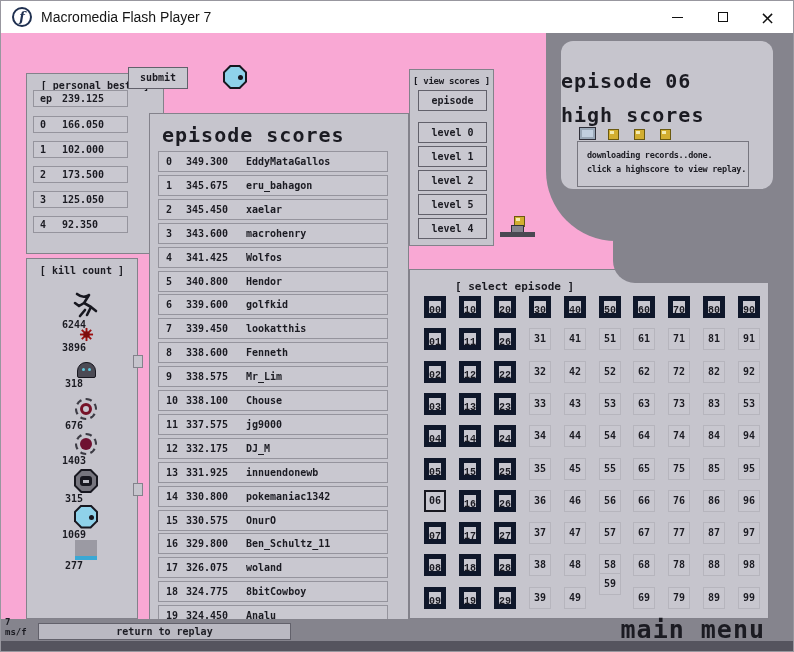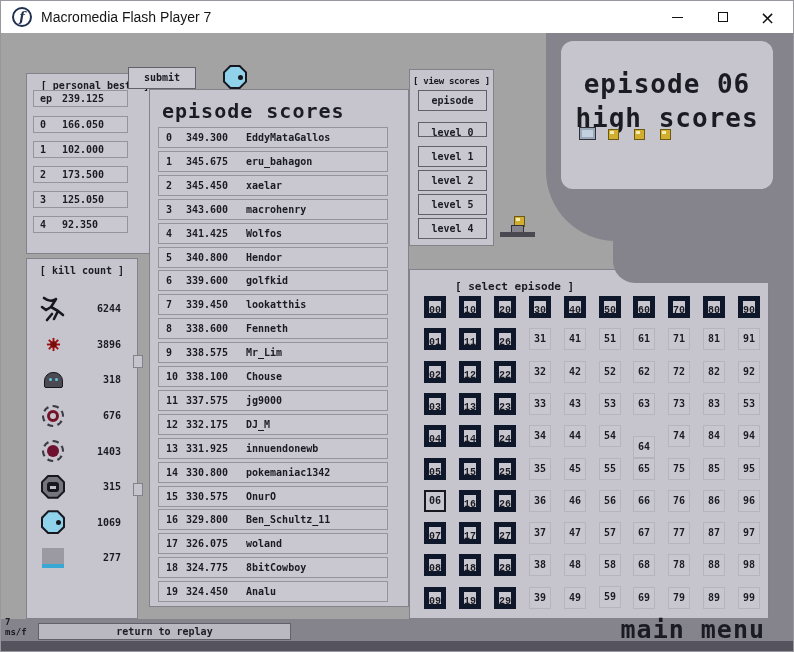--- a/index.html
+++ b/index.html
@@ -1,16 +1,16 @@
 <!DOCTYPE html>
 <html><head>
 <meta charset="utf-8">
 <style>
   html,body{margin:0;padding:0;background:#6a6a72;}
-  .window{position:relative;width:794px;height:652px;background:#a3a3a3;border:1px solid #98979f;
+  .window{position:relative;width:794px;height:652px;background:#f9a8d4;border:1px solid #98979f;
           box-sizing:border-box;overflow:hidden;
           font-family:"DejaVu Sans Mono",monospace;font-weight:bold;color:#1b1b22;}
   
   .titlebar{position:absolute;left:0;top:0;width:100%;height:32px;background:#ffffff;z-index:10;}
   .fl-icon{position:absolute;left:11px;top:6px;width:20px;height:20px;border:2px solid #1f3050;border-radius:50%;
            background:#fff;box-sizing:border-box;text-align:center;}
   .fl-icon::after{content:"f";font:italic bold 13px "DejaVu Serif",serif;color:#1f3050;line-height:15px;display:block;}
   .title-text{position:absolute;left:40px;top:8px;font:14px "Liberation Sans",sans-serif;color:#151515;font-weight:normal;}
   .winbtn{position:absolute;top:0;width:45px;height:32px;display:flex;align-items:center;justify-content:center;}
   .winbtn.min{left:654px}.winbtn.max{left:699px}.winbtn.close{left:744px}
@@ -30,42 +30,42 @@
   .panel{position:absolute;background:#c6c5cd;border:1px solid #83828b;box-sizing:border-box;z-index:2;}
   .ptitle{position:absolute;left:0;top:6px;width:100%;text-align:center;font-size:10px;letter-spacing:0;}
   .btn{position:absolute;background:#c9c8d0;border:1px solid #62616b;box-sizing:border-box;
        text-align:center;font-size:10px;color:#1b1b22;cursor:pointer;}
   
   .pb-row{position:absolute;left:6px;width:95px;height:17px;background:#c9c8d0;border:1px solid #95949d;box-sizing:border-box;font-size:10px;line-height:15px;}
   .pb-label{position:absolute;left:6px;}
   .pb-value{position:absolute;left:28px;}
   
   #kc-rows{position:absolute;left:0;top:32px;width:100%;}
-  .kc-row{height:35.6px;display:flex;align-items:center;}
+  .kc-row{height:35.6px;display:flex;align-items:center;flex-direction:column;}
   .kc-icon{width:36px;margin-left:8px;display:flex;justify-content:center;align-items:center;}
   .kc-value{flex:1;text-align:right;padding-right:16px;font-size:10px;}
   
   .es-title{position:absolute;left:12px;top:9px;font-size:20px;letter-spacing:1px;}
   .score-row{position:absolute;left:8px;width:230px;height:21px;background:#c9c8d0;border:1px solid #95949d;
              box-sizing:border-box;font-size:10px;line-height:19px;cursor:pointer;}
   .sr-rank{position:absolute;left:7px;}
   .sr-score{position:absolute;left:27px;}
   .sr-name{position:absolute;left:87px;}
   
   .vs-title{font-size:9px;letter-spacing:-0.3px;}
   
   .se-title{position:absolute;left:45px;top:10px;font-size:11px;}
   .cell{position:absolute;width:22px;height:22px;box-sizing:border-box;text-align:center;line-height:20px;
         font-size:10px;background:#c8c7cf;cursor:pointer;}
   .cell.u{border:5px solid #0f172a;font-family:Liberation Mono, monospace;}
   .cell.l{border:1px solid #b6b5bd;}
   .cell.s{border:2px solid #17171f;line-height:18px;}
   
   #hs-panel{border:none;border-radius:12px;z-index:2;}
-  .hs-line{position:absolute;width:100%;text-align:center;font-size:26px;letter-spacing:1px;}
+  .hs-line{position:absolute;width:100%;font-size:20px;letter-spacing:1px;}
   
   #msg-box{position:absolute;left:576px;top:140px;width:172px;height:46px;background:#c8c7cf;border:1px solid #77767f;
            box-sizing:border-box;z-index:6;}
   .msg-line{position:absolute;left:9px;font-size:8.5px;letter-spacing:-0.3px;white-space:nowrap;}
   
   #legend-panel{z-index:4;border-color:#6f6e77;}
   .chip{position:absolute;top:20px;height:15px;line-height:14px;text-align:center;font-size:9px;box-sizing:border-box;}
   .chip.unlocked{left:6px;width:48px;background:#c9c8d0;border:1px solid #3a3a42;}
   .chip.locked{left:60px;width:38px;background:#b5b4bd;}
   .chip.cheated{left:104px;width:48px;background:#dddce4;}
@@ -115,21 +115,21 @@
       </div>
   </div>
 
   <div class="dk" id="band"></div>
   <div class="dk" id="tr-block"></div>
   <div class="dk" id="legend-back"></div>
   <div class="dk" id="right-strip"></div>
   <div class="dk" id="bottom-bar"></div>
   <div id="bottom-strip" class="dk"></div>
 
-  <div class="btn" id="submit-btn" style="left:127px;top:66px;width:68px;height:22px;line-height:20px;z-index:3">submit</div>
+  <div class="btn" id="submit-btn" style="left:127px;top:66px;width:60px;height:22px;line-height:20px;z-index:3">submit</div>
   <div class="deco" id="toolbar-icon" style="left:222px;top:64px">
       <div class="oct oct-o">
         <div class="oct oct-i" style="background:#8fd2ea">
           <span class="dot" style="left:13px;top:8px"></span>
         </div>
       </div>
     </div>
 
   <div class="panel" id="pb-panel" style="left:25px;top:72px;width:138px;height:181px">
     <div class="ptitle">[ personal bests ]</div>
@@ -231,21 +231,21 @@
        <span class="kc-icon">
             <div class="fguard"></div>
           </span>
        <span class="kc-value">277</span>
         </div>
       </div>
   </div>
   <div class="notch" style="top:354px"></div>
   <div class="notch" style="top:482px"></div>
 
-  <div class="panel" id="es-panel" style="left:148px;top:88px;width:260px;height:518px">
+  <div class="panel" id="es-panel" style="left:148px;top:112px;width:260px;height:518px">
     <div class="es-title">episode scores</div>
     <div id="score-rows">
         <div class="score-row" style="top:37px">
        <span class="sr-rank">0</span>
        <span class="sr-score">349.300</span>
        <span class="sr-name">EddyMataGallos</span>
         </div>
         <div class="score-row" style="top:61px">
        <span class="sr-rank">1</span>
        <span class="sr-score">345.675</span>
@@ -341,21 +341,21 @@
        <span class="sr-score">324.450</span>
        <span class="sr-name">Analu</span>
         </div>
       </div>
   </div>
 
   <div class="panel" id="vs-panel" style="left:408px;top:68px;width:85px;height:177px">
     <div class="ptitle vs-title">[ view scores ]</div>
     <div class="btn" style="left:8px;top:20px;width:69px;height:21px;line-height:19px">episode</div>
     <div id="level-btns">
-        <div class="btn" style="left:8px;top:52px;width:69px;height:15px;line-height:19px">level 0</div>
+        <div class="btn" style="left:8px;top:52px;width:69px;height:21px;line-height:19px">level 0</div>
         <div class="btn" style="left:8px;top:76px;width:69px;height:21px;line-height:19px">level 1</div>
         <div class="btn" style="left:8px;top:100px;width:69px;height:21px;line-height:19px">level 2</div>
         <div class="btn" style="left:8px;top:124px;width:69px;height:21px;line-height:19px">level 5</div>
         <div class="btn" style="left:8px;top:148px;width:69px;height:21px;line-height:19px">level 4</div>
       </div>
   </div>
 
   <div class="deco gold" style="left:513px;top:215px"></div>
   <div class="bump"></div>
   <div class="bar"></div>
@@ -373,20 +373,24 @@
         <div class="gold"></div>
       </div>
       <div class="deco" style="left:633px;top:128px">
         <div class="gold"></div>
       </div>
       <div class="deco" style="left:659px;top:128px">
         <div class="gold"></div>
       </div>
     </div>
 
+  <div id="msg-box">
+    <div class="msg-line" style="top:8px">downloading records..done.</div>
+    <div class="msg-line" style="top:22px">click a highscore to view replay.</div>
+  </div>
 
 
   <div class="panel" id="se-panel" style="left:408px;top:268px;width:360px;height:350px">
     <div class="se-title">[ select episode ]</div>
     <div id="grid">
         <div class="cell u" style="left:14px;top:26px">00</div>
         <div class="cell u" style="left:49px;top:26px">10</div>
         <div class="cell u" style="left:84px;top:26px">20</div>
         <div class="cell u" style="left:119px;top:26px">30</div>
         <div class="cell u" style="left:154px;top:26px">40</div>
@@ -424,21 +428,21 @@
         <div class="cell l" style="left:223px;top:123px">63</div>
         <div class="cell l" style="left:258px;top:123px">73</div>
         <div class="cell l" style="left:293px;top:123px">83</div>
         <div class="cell l" style="left:328px;top:123px">53</div>
         <div class="cell u" style="left:14px;top:155px">04</div>
         <div class="cell u" style="left:49px;top:155px">14</div>
         <div class="cell u" style="left:84px;top:155px">24</div>
         <div class="cell l" style="left:119px;top:155px">34</div>
         <div class="cell l" style="left:154px;top:155px">44</div>
         <div class="cell l" style="left:189px;top:155px">54</div>
-        <div class="cell l" style="left:223px;top:166px">64</div>
+        <div class="cell l" style="left:223px;top:155px">64</div>
         <div class="cell l" style="left:258px;top:155px">74</div>
         <div class="cell l" style="left:293px;top:155px">84</div>
         <div class="cell l" style="left:328px;top:155px">94</div>
         <div class="cell u" style="left:14px;top:188px">05</div>
         <div class="cell u" style="left:49px;top:188px">15</div>
         <div class="cell u" style="left:84px;top:188px">25</div>
         <div class="cell l" style="left:119px;top:188px">35</div>
         <div class="cell l" style="left:154px;top:188px">45</div>
         <div class="cell l" style="left:189px;top:188px">55</div>
         <div class="cell l" style="left:223px;top:188px">65</div>
@@ -473,21 +477,21 @@
         <div class="cell l" style="left:189px;top:284px">58</div>
         <div class="cell l" style="left:223px;top:284px">68</div>
         <div class="cell l" style="left:258px;top:284px">78</div>
         <div class="cell l" style="left:293px;top:284px">88</div>
         <div class="cell l" style="left:328px;top:284px">98</div>
         <div class="cell u" style="left:14px;top:317px">09</div>
         <div class="cell u" style="left:49px;top:317px">19</div>
         <div class="cell u" style="left:84px;top:317px">29</div>
         <div class="cell l" style="left:119px;top:317px">39</div>
         <div class="cell l" style="left:154px;top:317px">49</div>
-        <div class="cell l" style="left:189px;top:316px">59</div>
+        <div class="cell l" style="left:189px;top:303px">59</div>
         <div class="cell l" style="left:223px;top:317px">69</div>
         <div class="cell l" style="left:258px;top:317px">79</div>
         <div class="cell l" style="left:293px;top:317px">89</div>
         <div class="cell l" style="left:328px;top:317px">99</div>
       </div>
   </div>
 
   <div id="fps">
     <div>7</div>
     <div>ms/f</div>

